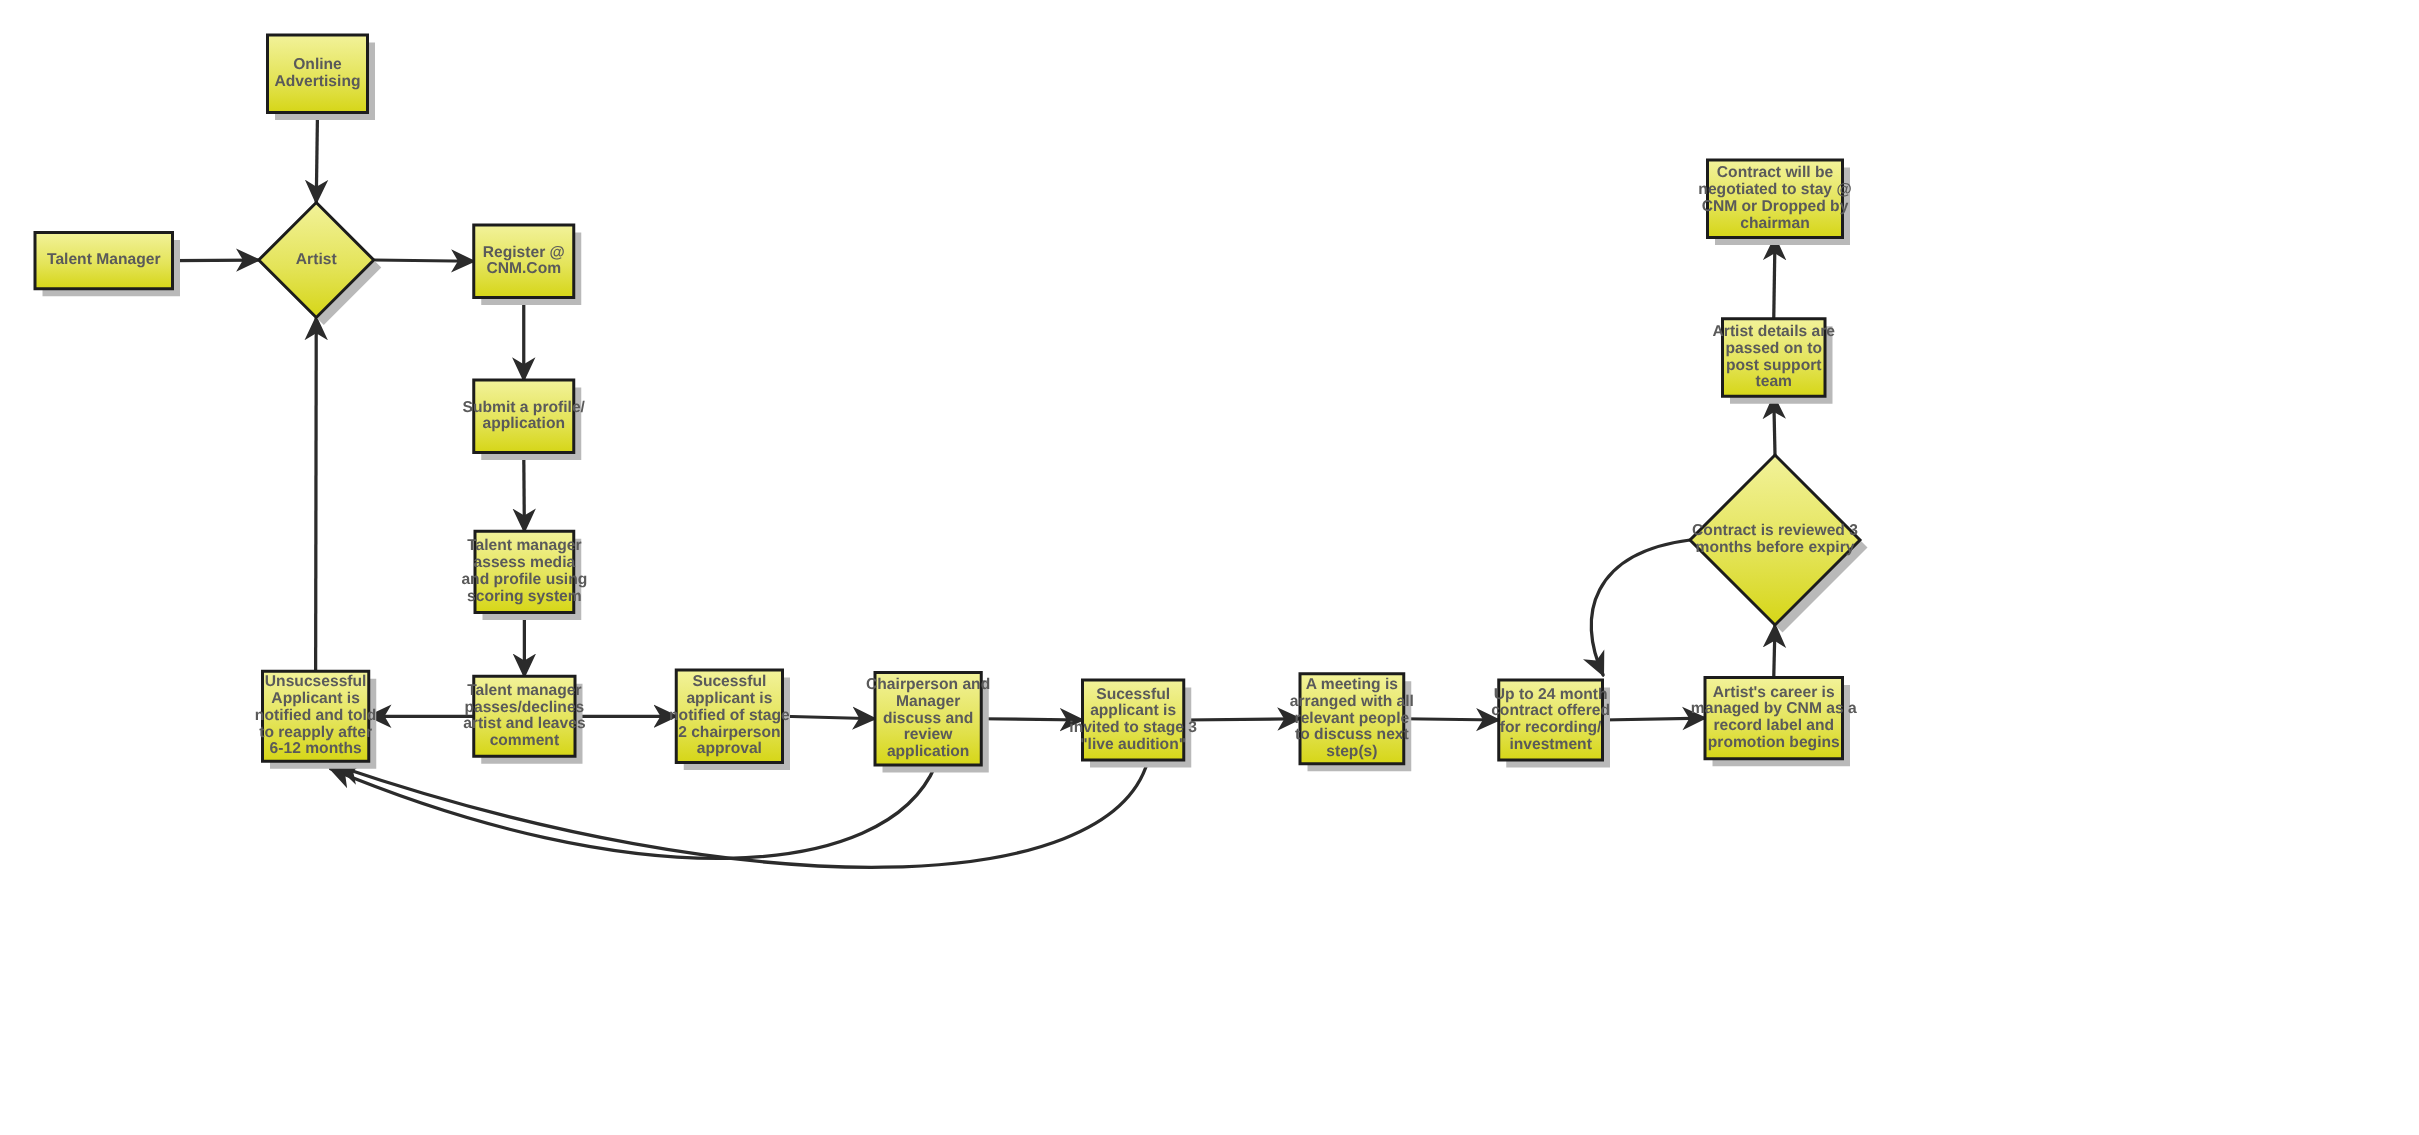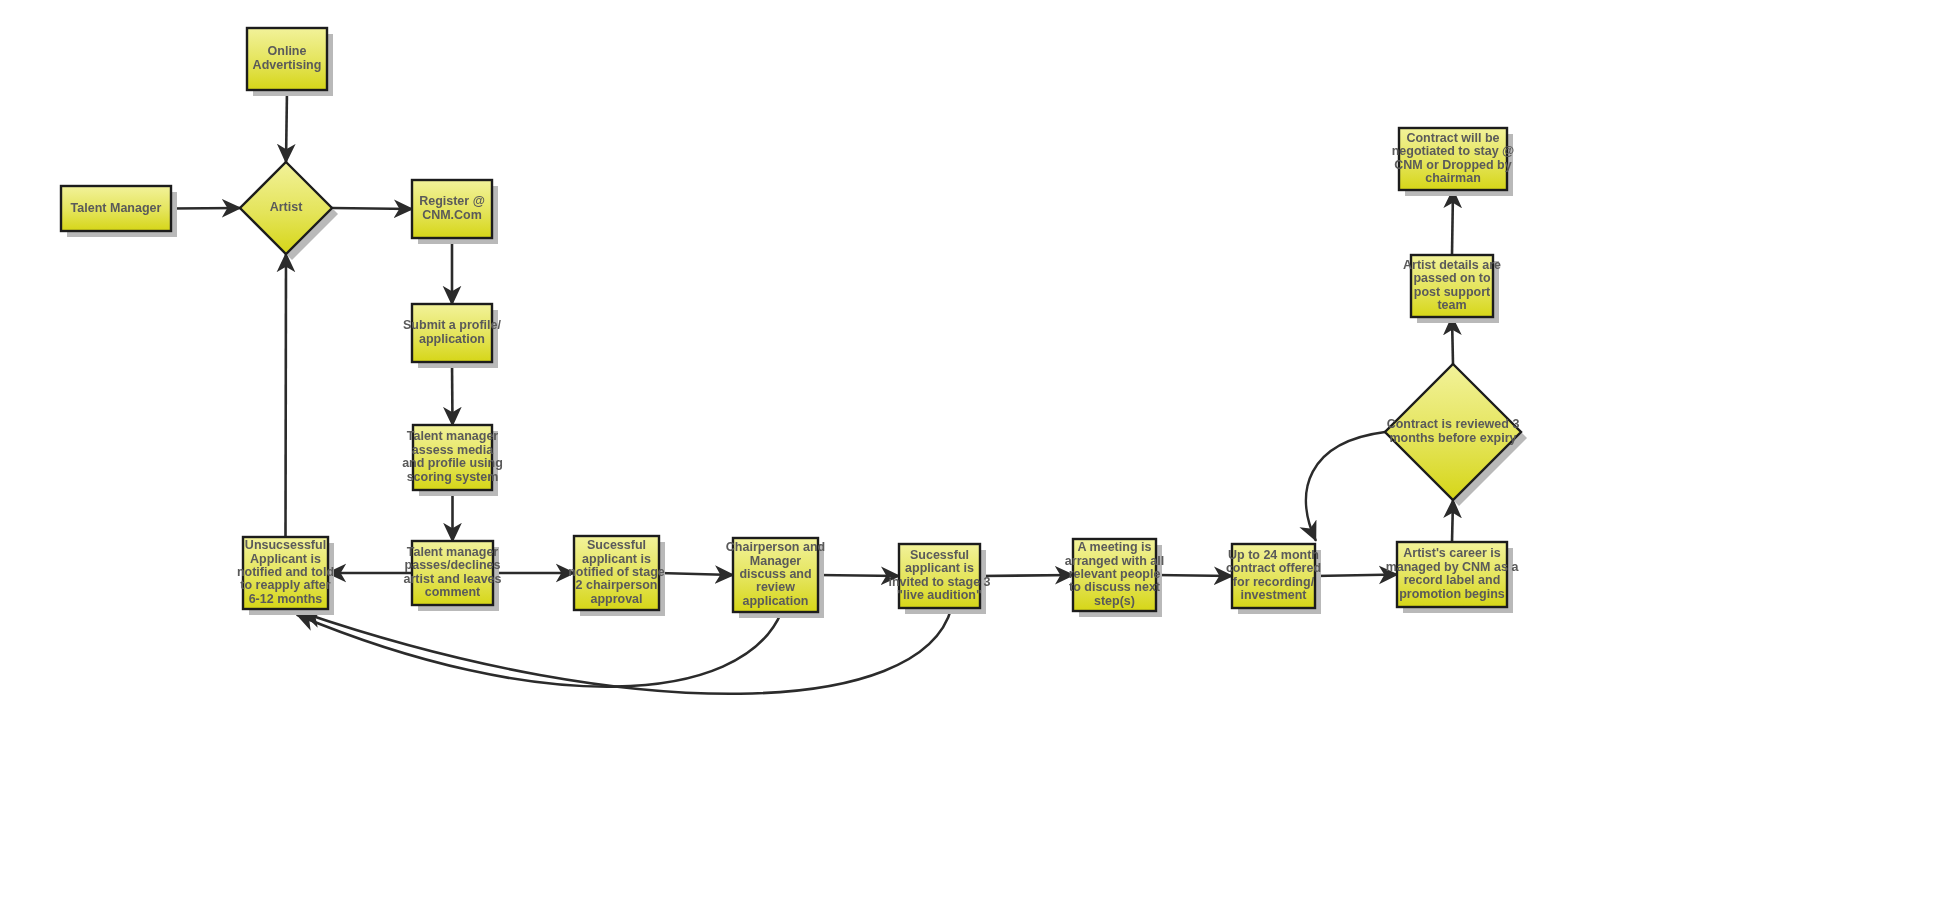--- a/index.html
+++ b/index.html
@@ -12,21 +12,20 @@
     width: 1935px;
     height: 908px;
     overflow: hidden;
     font-family: "Liberation Sans", sans-serif;
   }
   #flow-root {
     position: relative;
     width: 1660px;
     height: 908px;
     background: #ffffff;
-    padding-left: 33px;
   }
   svg#flow-canvas {
     display: block;
     width: 1935px;
     height: 908px;
   }
   .node-label {
     font-family: "Liberation Sans", sans-serif;
     font-size: 12.5px;
     font-weight: bold;

